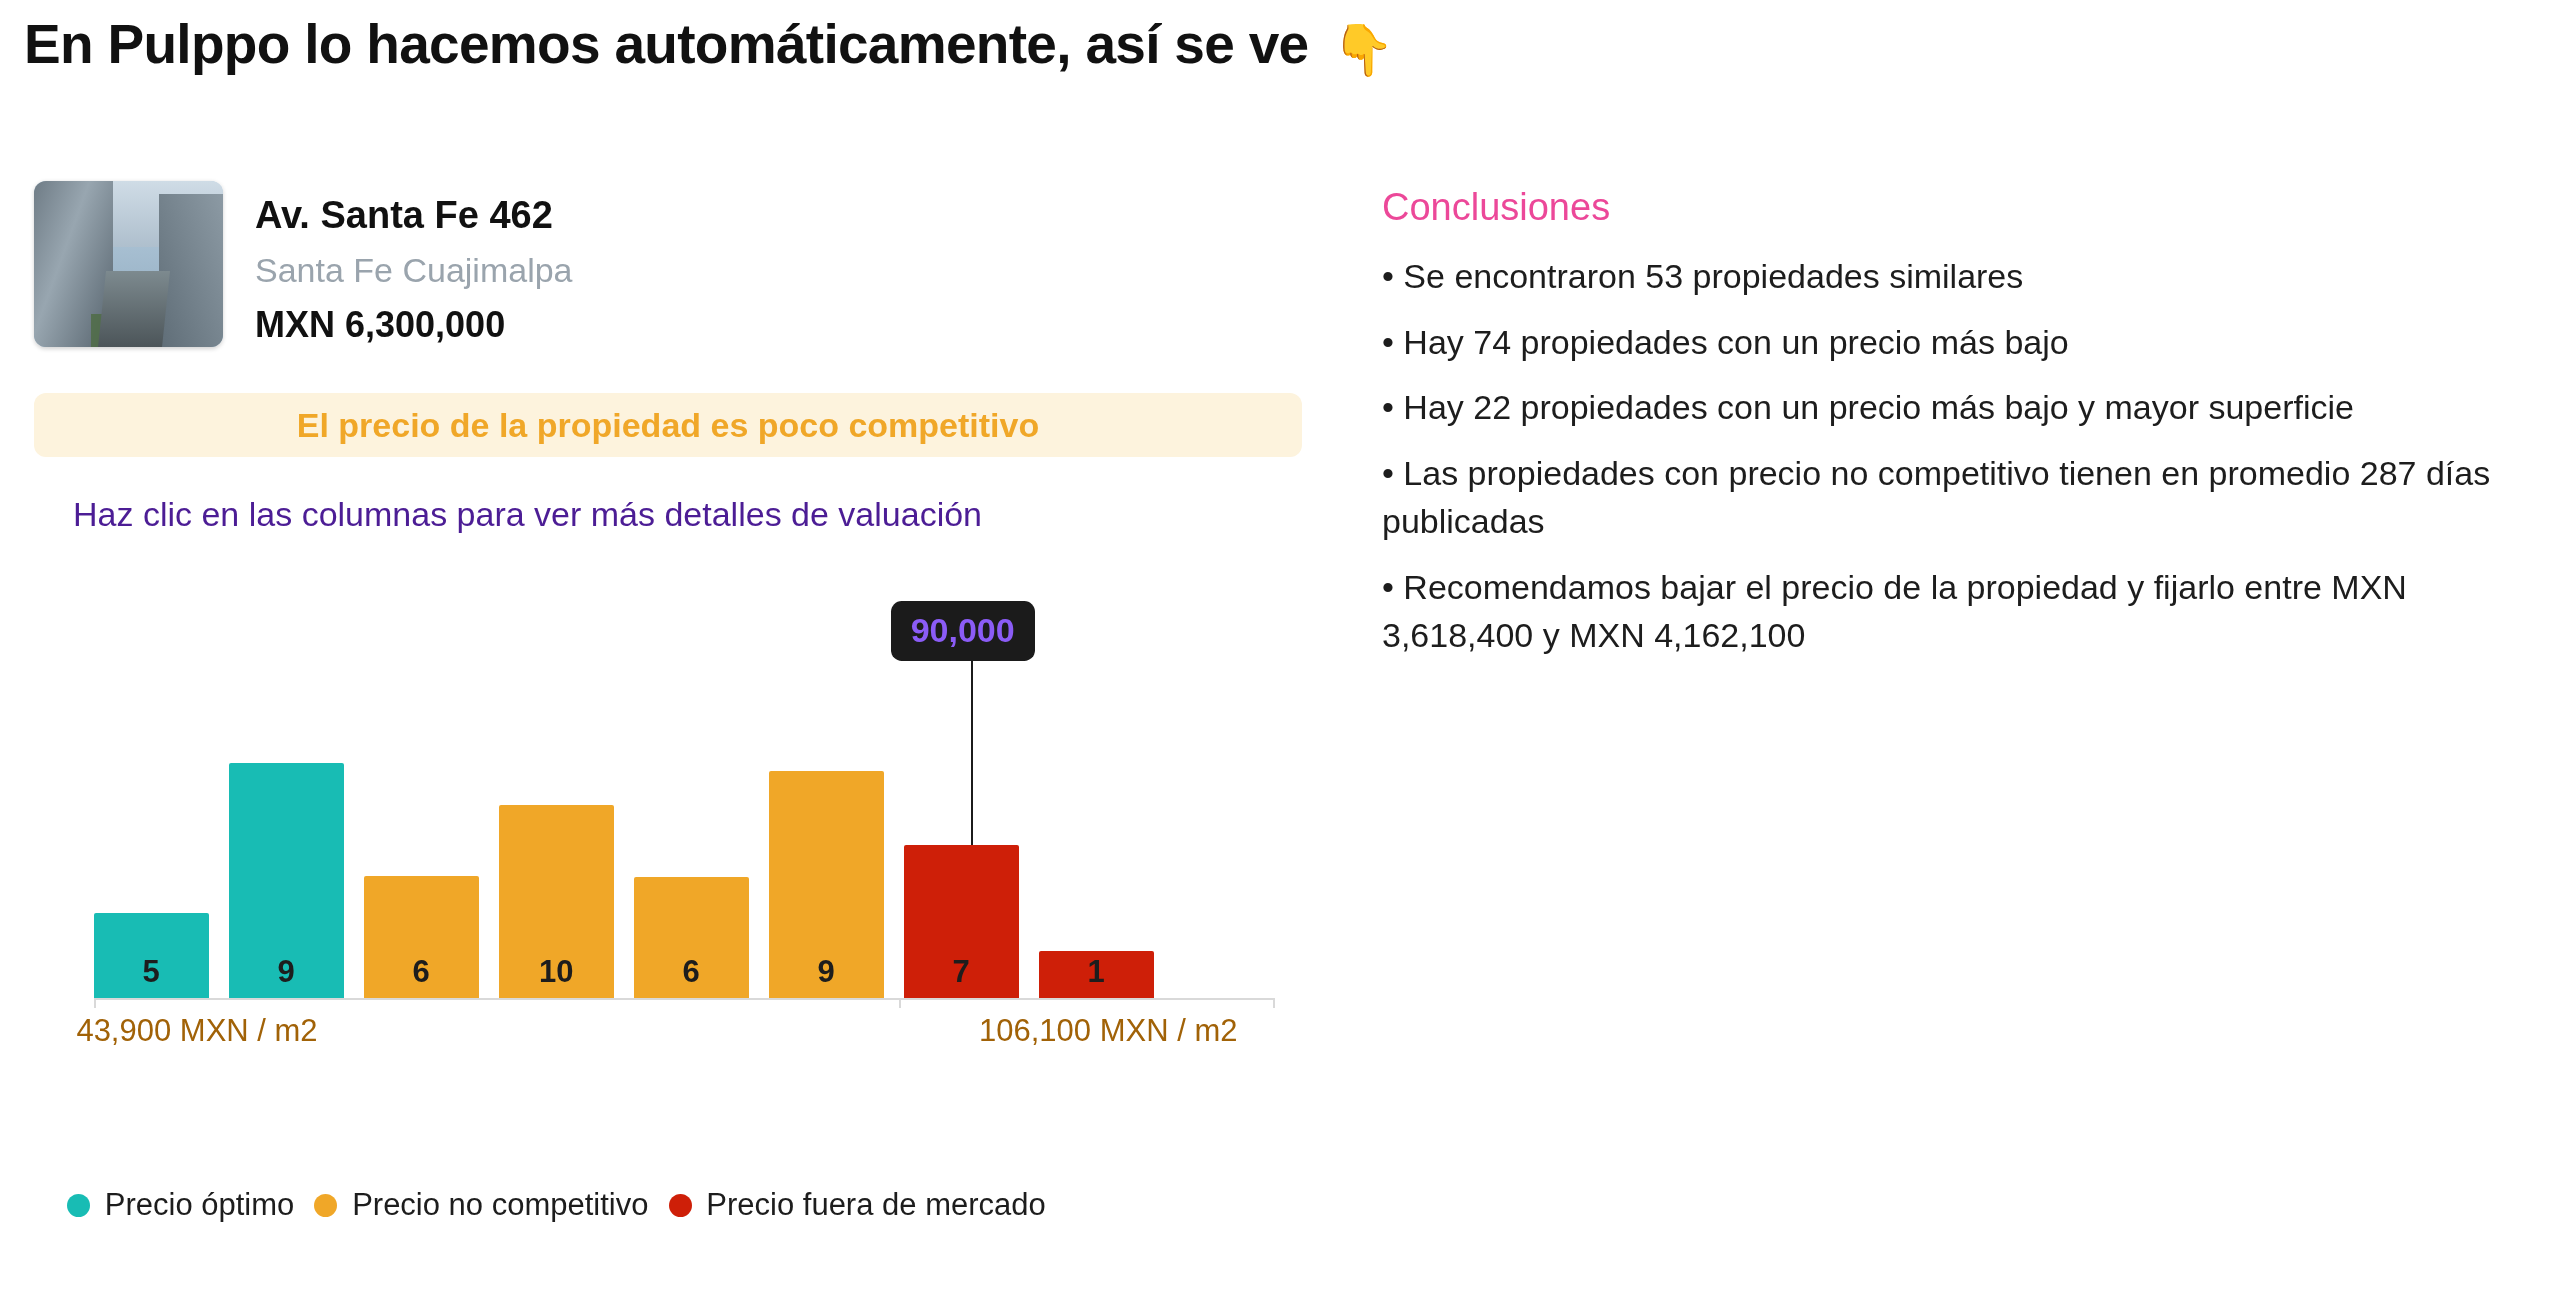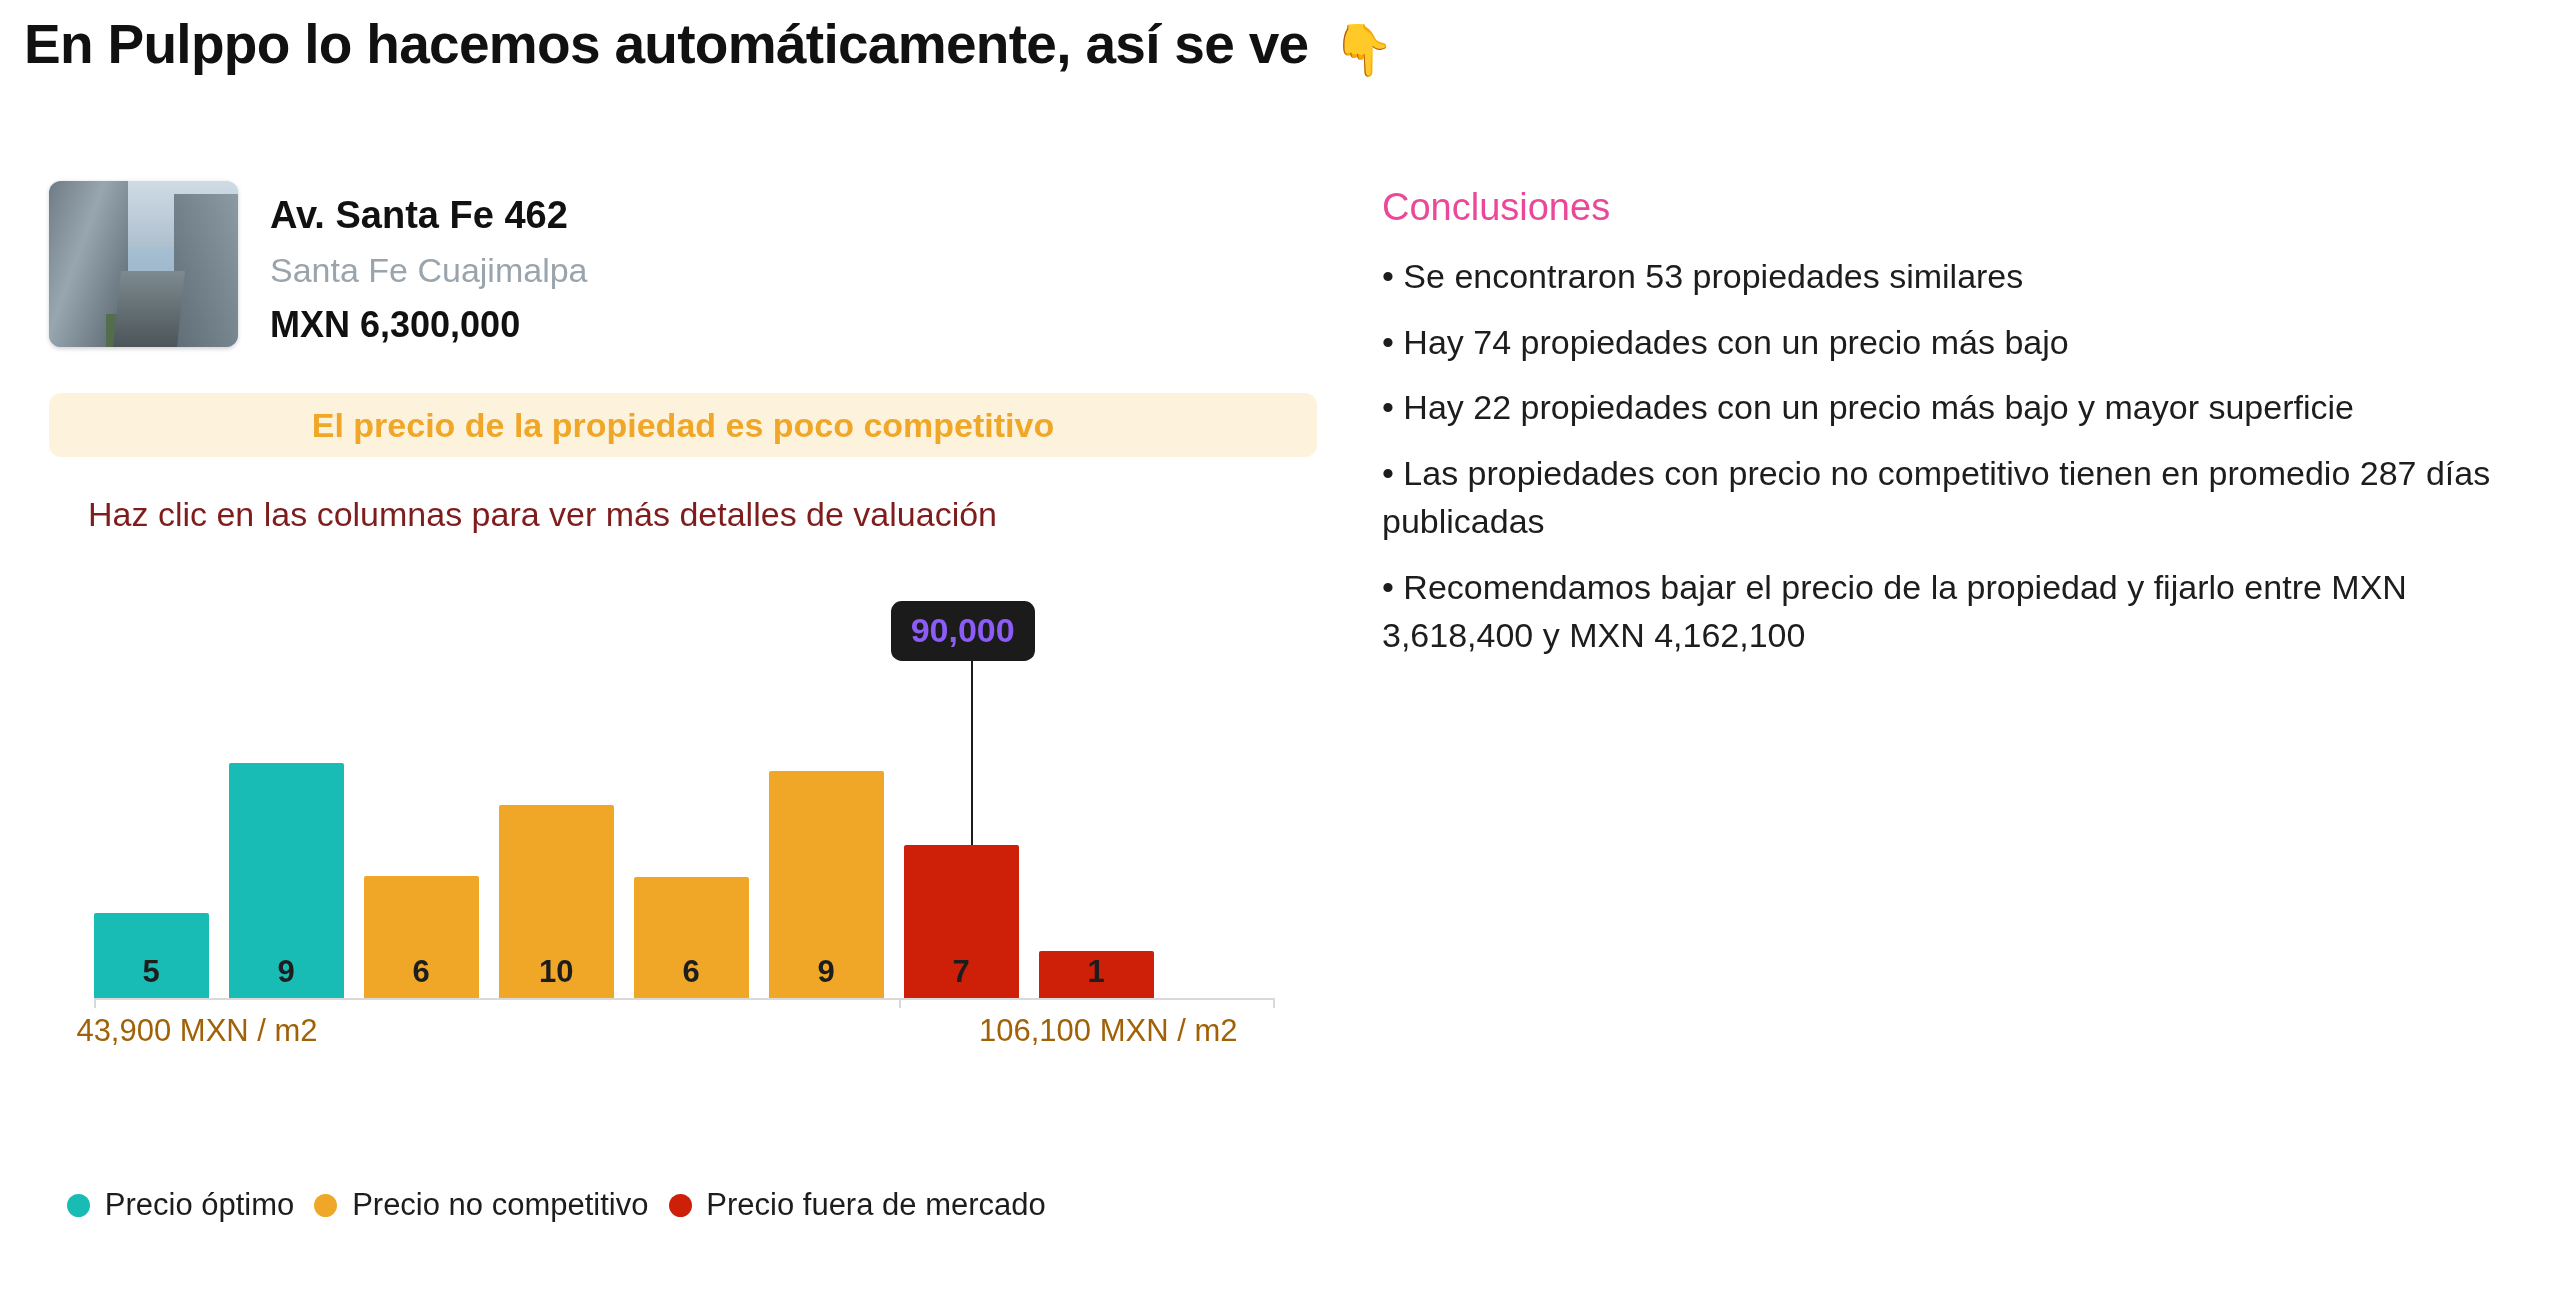--- a/index.html
+++ b/index.html
@@ -32,21 +32,21 @@
   }
   .hand-emoji {
     font-size: 50px;
     margin-left: 24px;
     vertical-align: -4px;
   }
 
   
   .left-panel {
     position: absolute;
-    left: 49px;
+    left: 34px;
     top: 181px;
     width: 1275px;
   }
   .prop-row {
     display: flex;
     align-items: flex-start;
     gap: 32px;
   }
   .thumb {
     width: 189px;
@@ -113,21 +113,21 @@
   .banner-text {
     font-size: 34px;
     font-weight: bold;
     color: #f0a728;
   }
 
   .hint {
     margin-top: 38px;
     margin-left: 39px;
     font-size: 34px;
-    color: #7f1d1d;
+    color: #4c1d95;
   }
 
   
   .chart-wrap {
     position: absolute;
     left: 67px;
     top: 590px;
     width: 1208px;
     height: 483px;
   }

